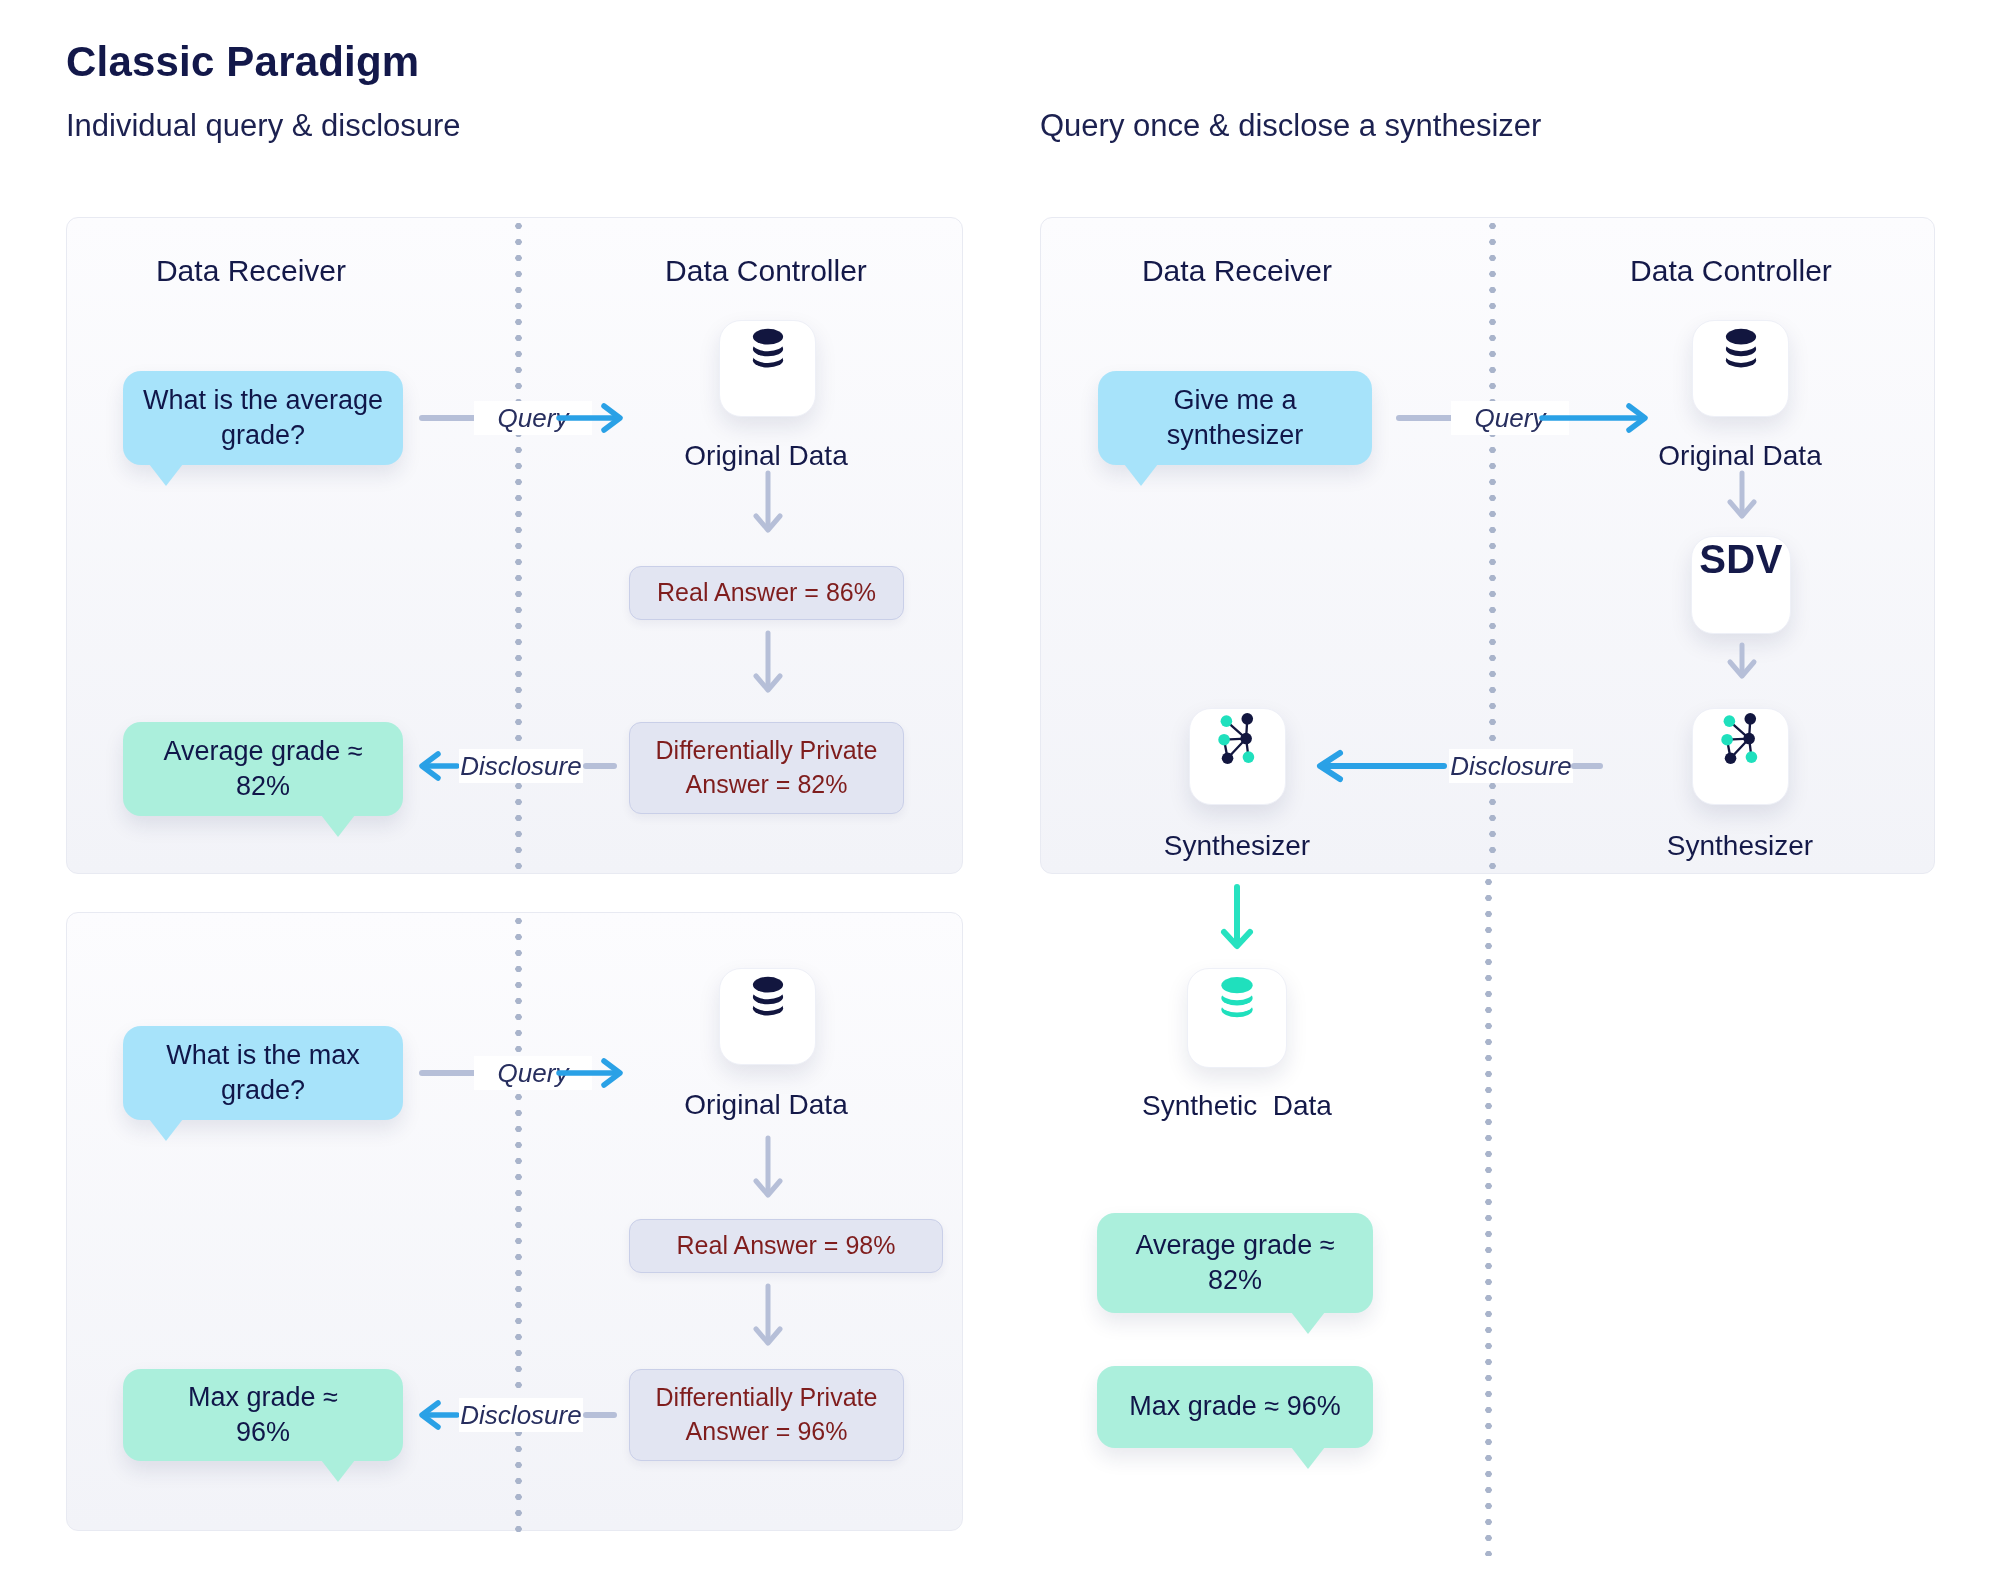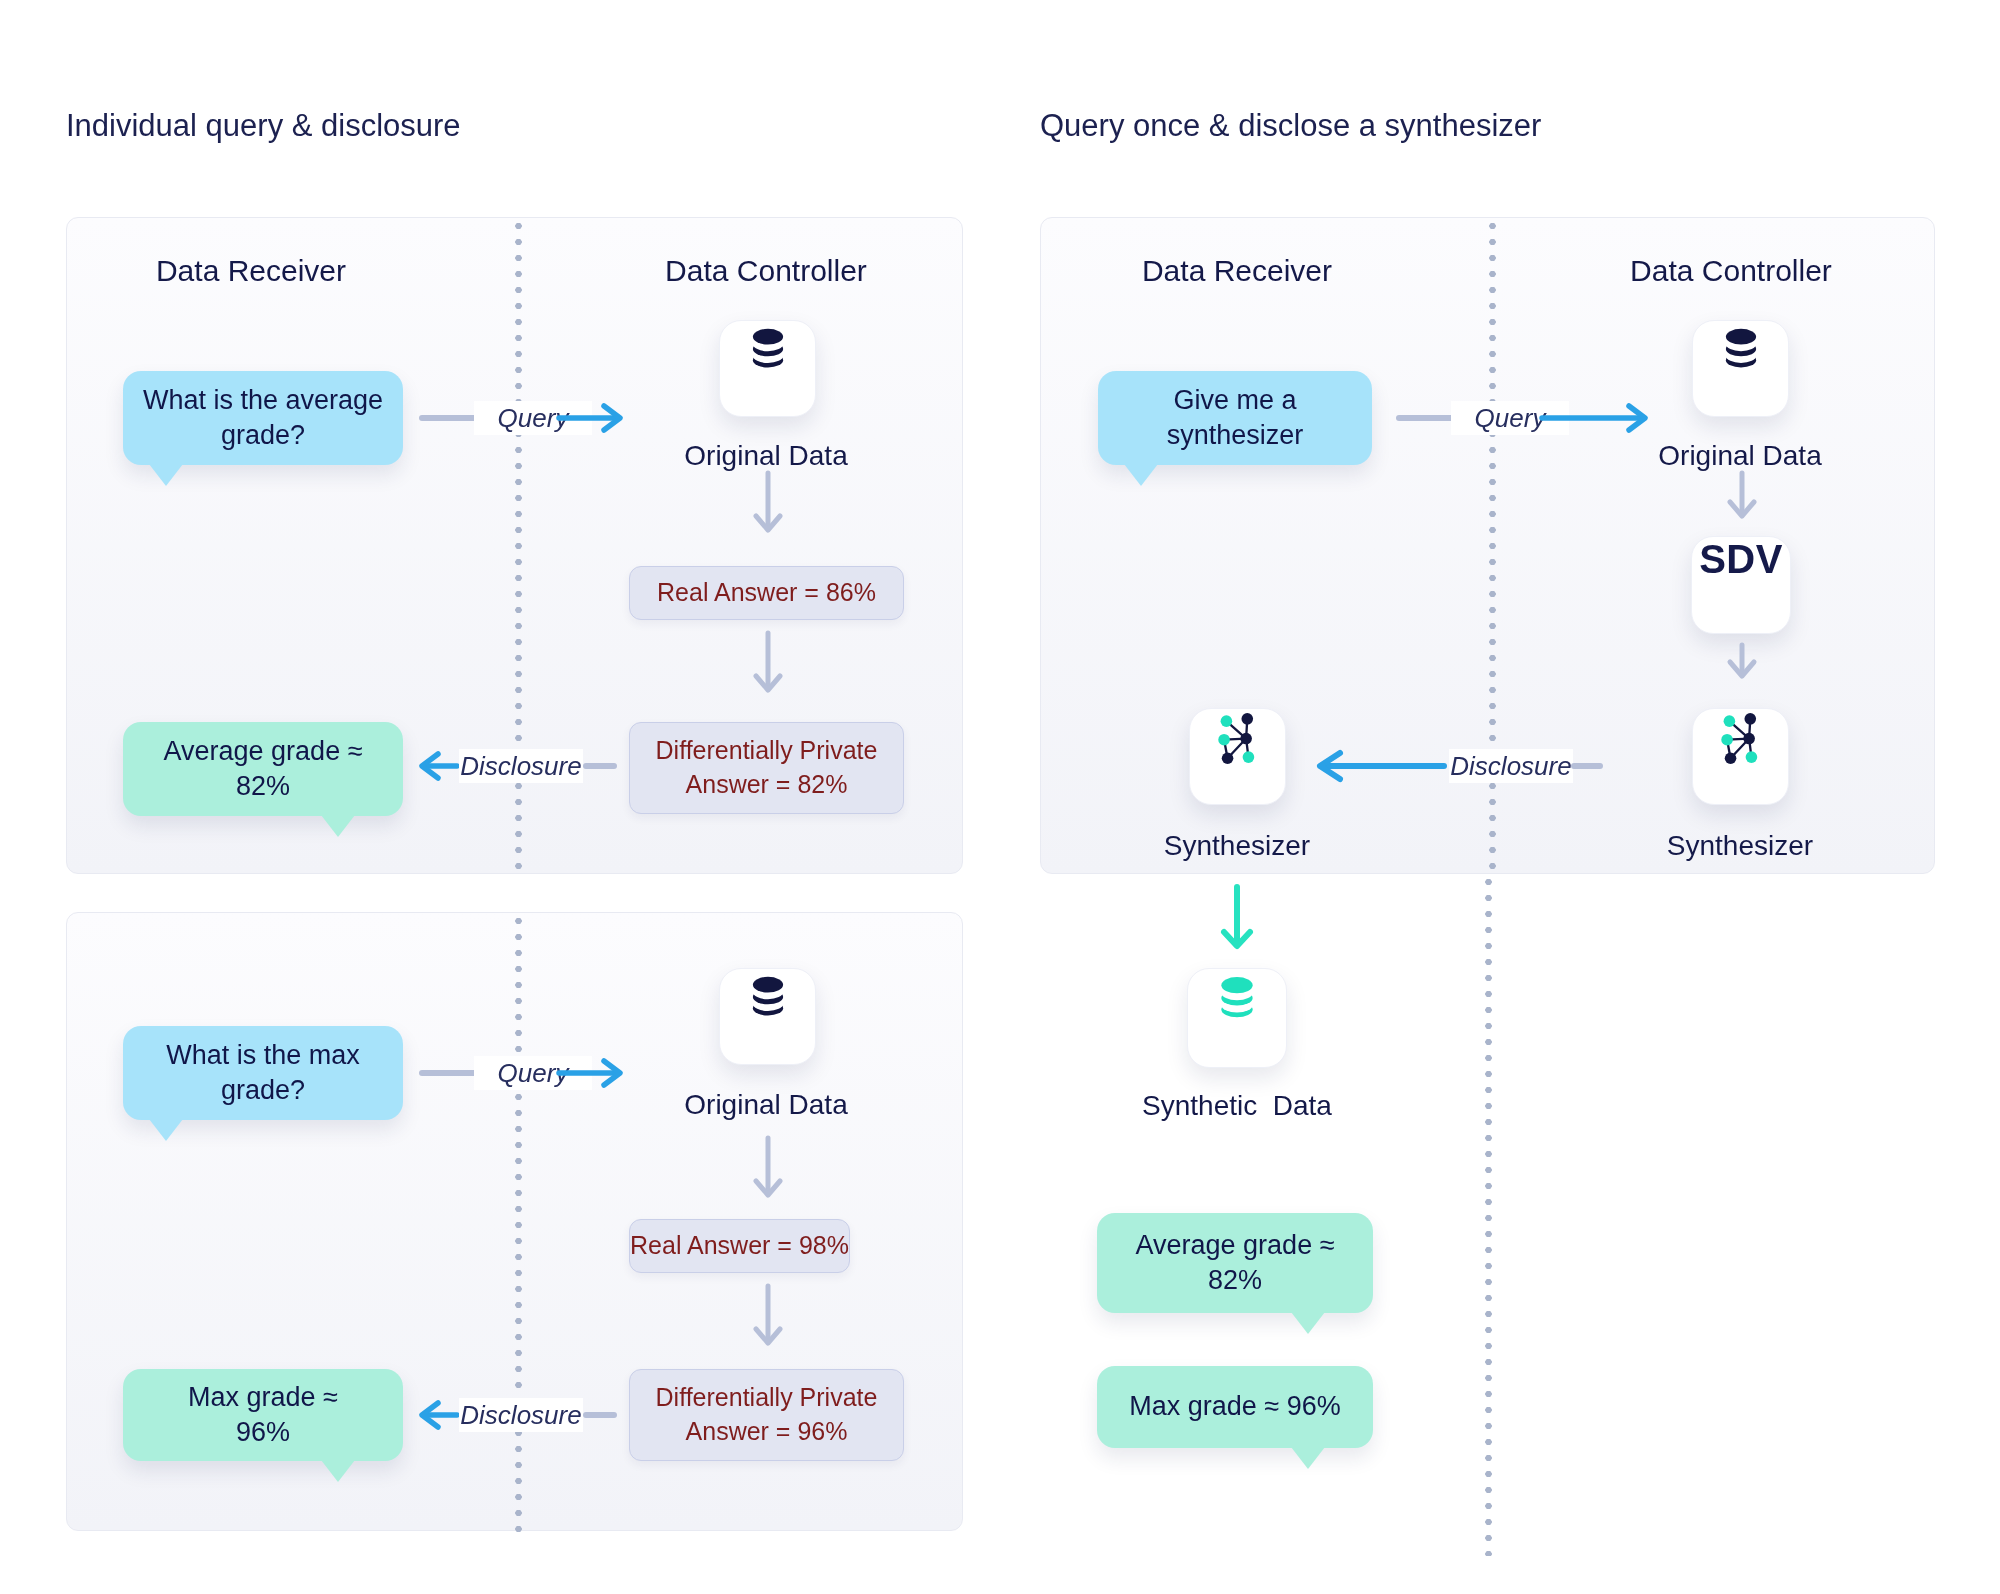--- a/index.html
+++ b/index.html
@@ -45,20 +45,21 @@
                 box-shadow:0 4px 10px rgba(30,40,90,.06); }
   .answer-text { font-size:25px; font-weight:500; color:#7f1d1d; text-align:center; line-height:1.35; }
 
   svg { display:block; }
 </style>
 </head>
 <body>
 
 <div class="canvas">
 
+  <h1 class="title" style="left:66px;top:38px">Classic Paradigm</h1>
   <div class="subtitle" style="left:66px;top:108px">Individual query &amp; disclosure</div>
   <div class="subtitle" style="left:1040px;top:108px">Query once &amp; disclose a synthesizer</div>
 
   <section class="panel" style="left:66px;top:217px;width:897px;height:657px">
     <div class="dotted" style="left:448px;top:0;height:657px"></div>
     <div class="col-header" style="left:59px;top:36px;width:250px">Data Receiver</div>
     <div class="col-header" style="left:574px;top:36px;width:250px">Data Controller</div>
 
     <div class="bubble blue" style="left:56px;top:153px;width:280px;height:94px">
       <span class="bubble-text" style="max-width:258px">What is the average grade?</span>
@@ -135,21 +136,21 @@
         <ellipse cx="50" cy="28" rx="27" ry="14" fill="#12163f"></ellipse>
       </svg>
     </div>
     <div class="caption" style="left:574px;top:176px;width:250px">Original Data</div>
 
     <svg class="abs" style="left:685px;top:222px" width="32" height="78" viewBox="0 0 32 78">
       <path d="M16 3 V58" stroke="#b6bfd8" stroke-width="5" stroke-linecap="round" fill="none"></path>
       <path d="M4 46 L16 60 L28 46" stroke="#b6bfd8" stroke-width="5" stroke-linecap="round" stroke-linejoin="round" fill="none"></path>
     </svg>
 
-    <div class="answer-box" style="left:562px;top:306px;width:221px;height:54px">
+    <div class="answer-box" style="left:562px;top:306px;width:314px;height:54px">
       <span class="answer-text">Real Answer = 98%</span>
     </div>
 
     <svg class="abs" style="left:685px;top:370px" width="32" height="78" viewBox="0 0 32 78">
       <path d="M16 3 V58" stroke="#b6bfd8" stroke-width="5" stroke-linecap="round" fill="none"></path>
       <path d="M4 46 L16 60 L28 46" stroke="#b6bfd8" stroke-width="5" stroke-linecap="round" stroke-linejoin="round" fill="none"></path>
     </svg>
 
     <div class="answer-box" style="left:562px;top:456px;width:275px;height:92px">
       <span class="answer-text" style="max-width:255px">Differentially Private Answer = 96%</span>

